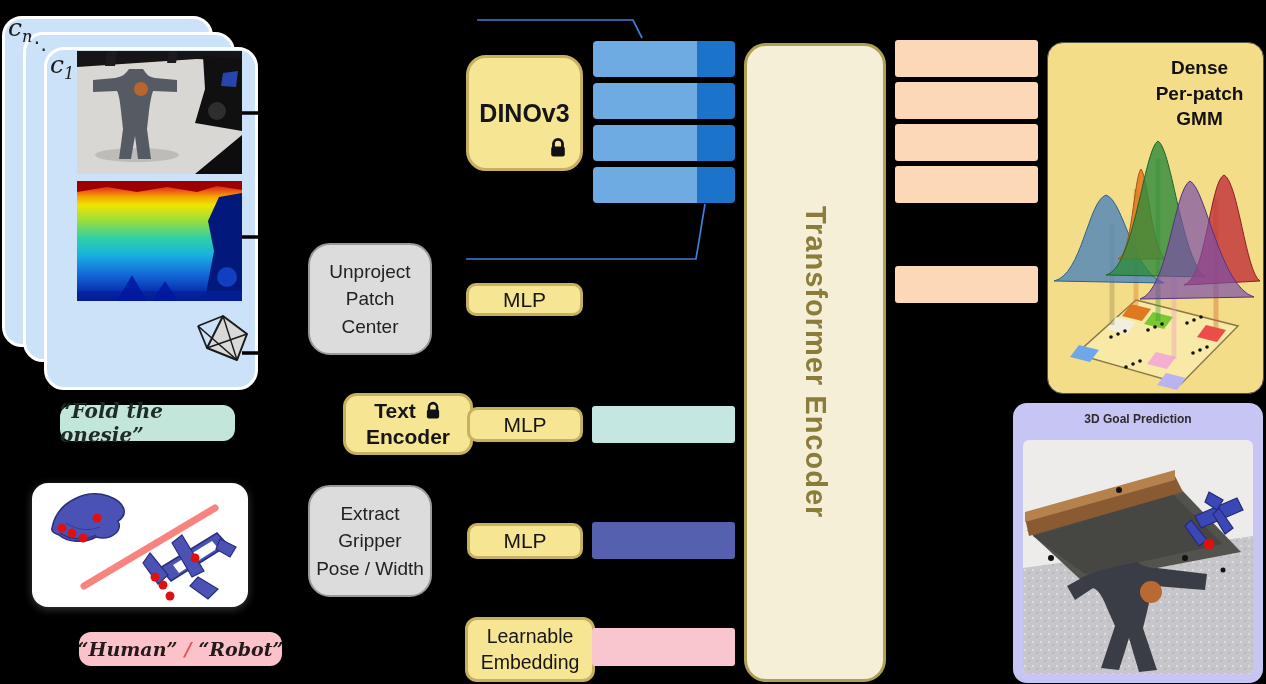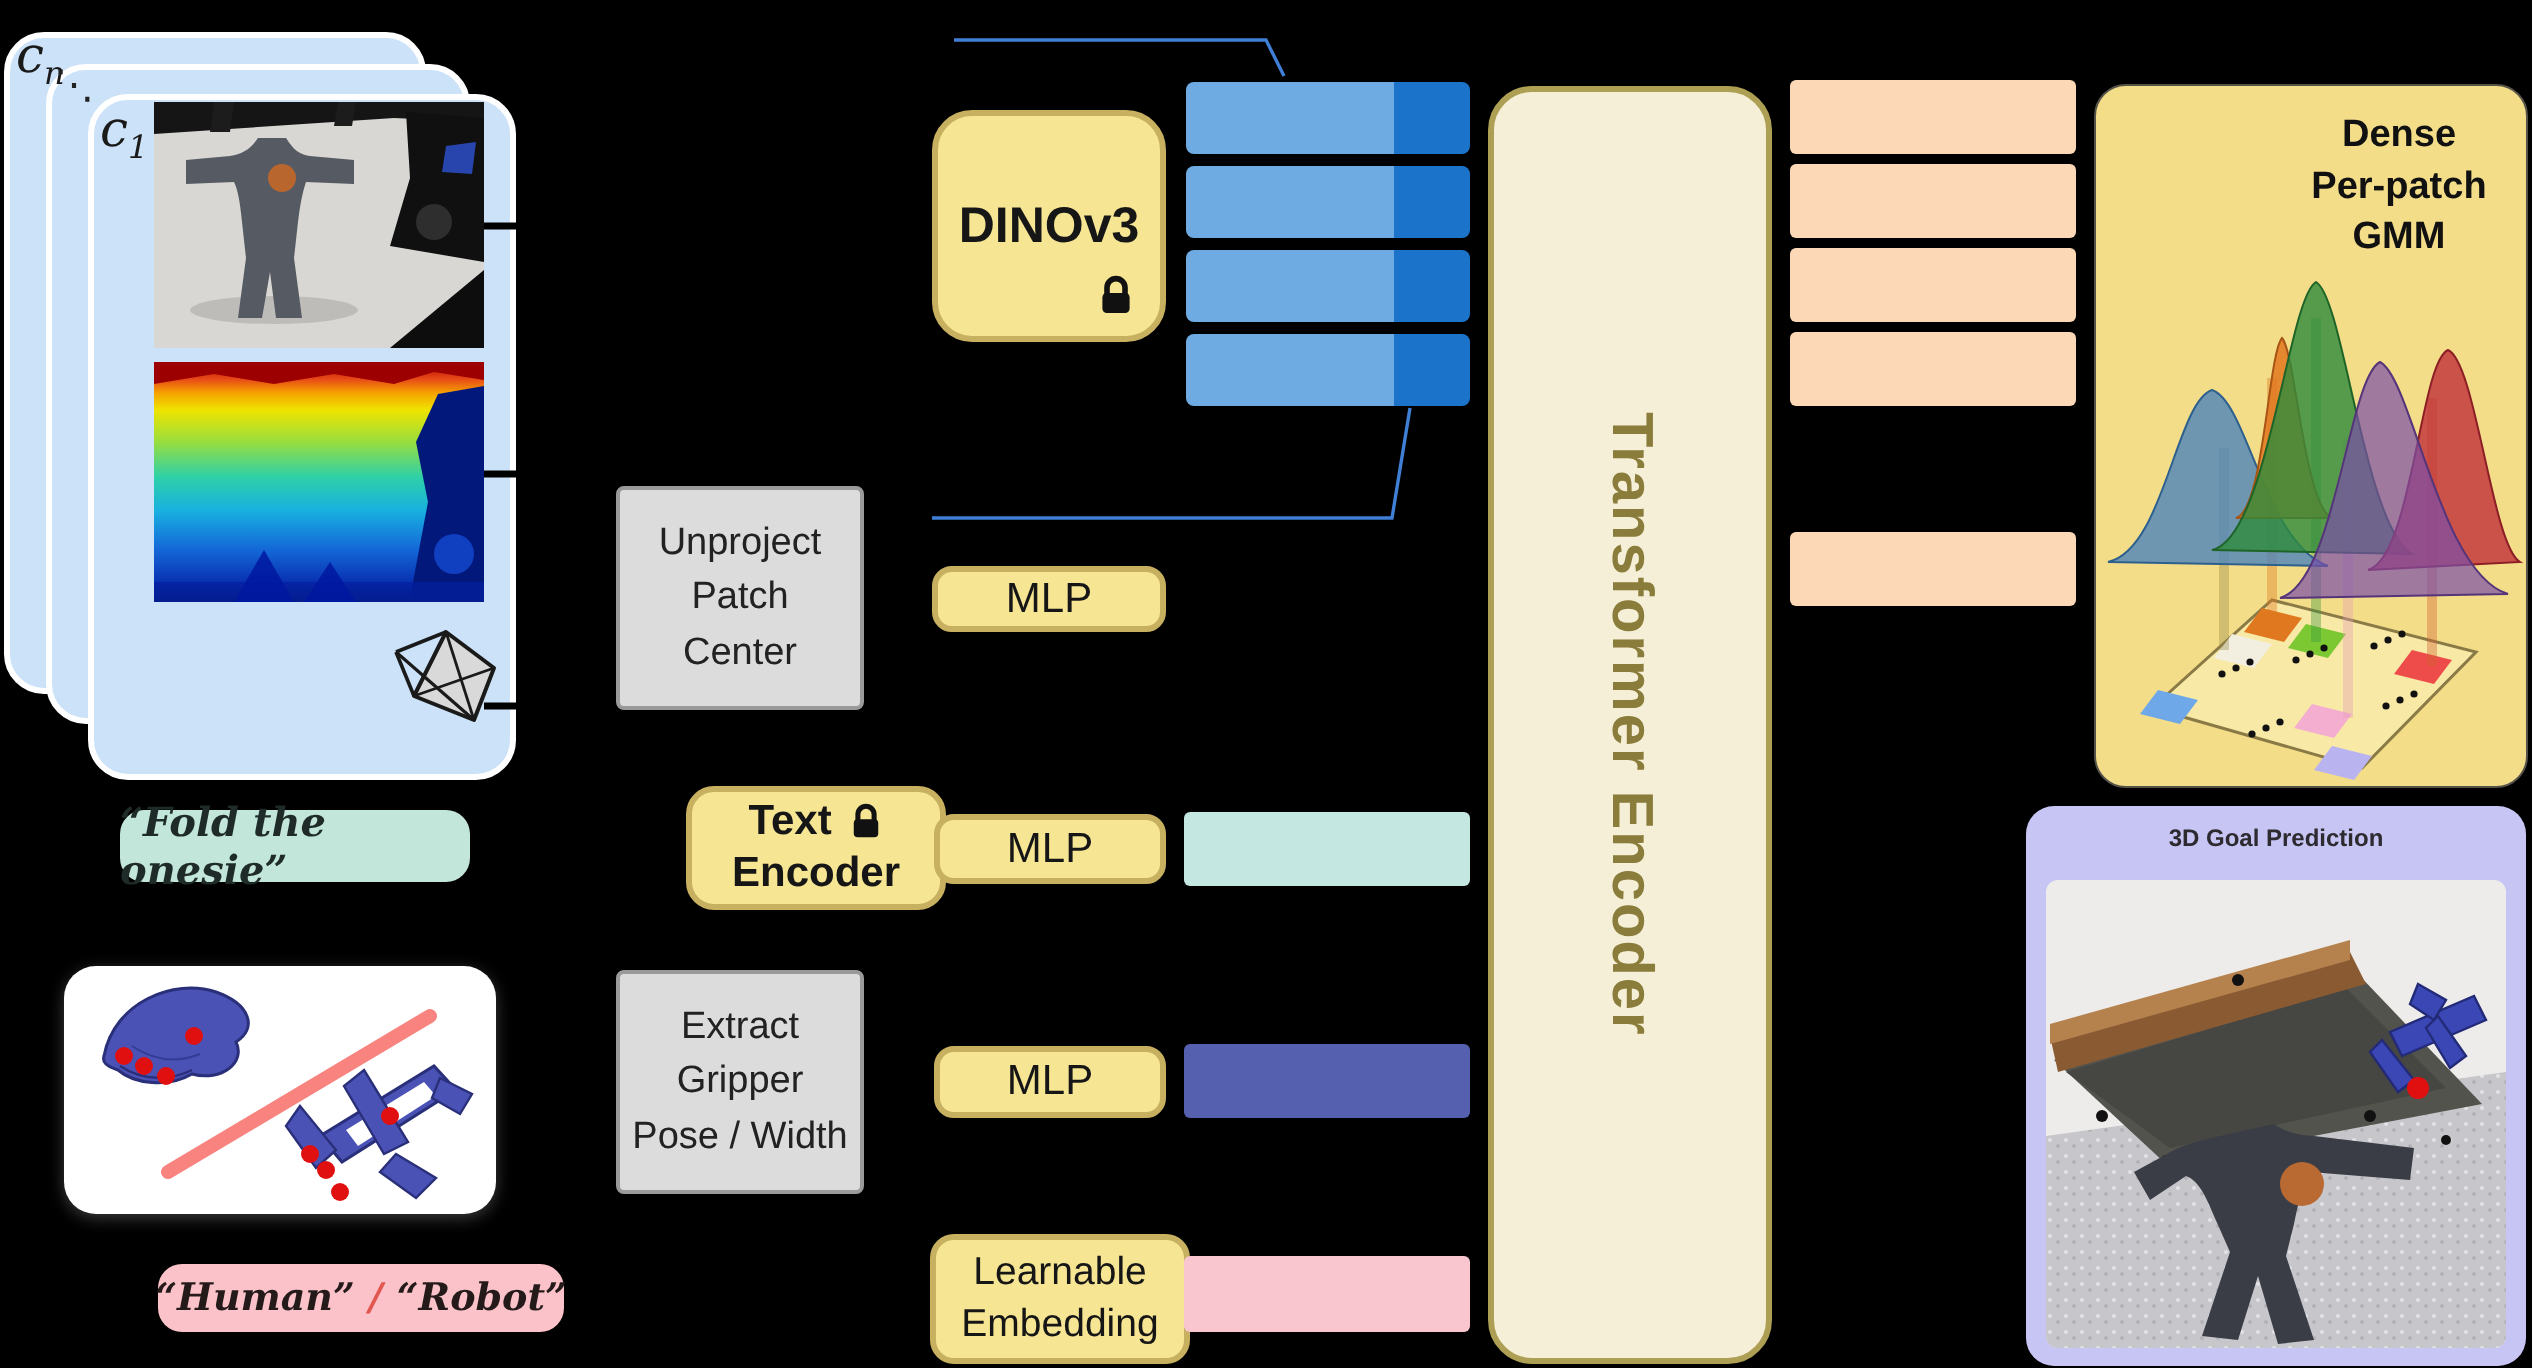--- a/index.html
+++ b/index.html
@@ -18,21 +18,21 @@
   .pill{position:absolute;display:flex;align-items:center;justify-content:center;
         font-family:"DejaVu Serif",serif;font-style:italic;font-weight:bold;border-radius:12px;}
   .pill-instruction{background:var(--pill-teal);color:var(--pill-text-dark);font-size:20px;}
   .pill-embodiment{background:var(--pill-pink);color:#241a1a;font-size:19px;gap:7px;margin-left:36px;}
   .pill-embodiment .slash{color:var(--slash-red);}
 
   
   .sample-card{position:absolute;background:#fff;border-radius:16px;box-shadow:0 2px 8px rgba(130,130,130,.45);overflow:hidden;}
 
   
-  .graybox{position:absolute;background:var(--gray-fill);border:2.5px solid var(--gray-border);border-radius:4px;
+  .graybox{position:absolute;background:var(--gray-fill);border:2.5px solid var(--gray-border);border-radius:22px;
            display:flex;align-items:center;justify-content:center;text-align:center;
            font-size:19px;line-height:1.45;color:#222;box-sizing:border-box;padding:4px 6px;}
   .ybox{position:absolute;background:var(--yellow-fill);border:3px solid var(--yellow-border);
         display:flex;align-items:center;justify-content:center;text-align:center;color:#161616;box-sizing:border-box;}
   .mlp{border-radius:10px;font-size:21px;}
   .dino{border-radius:20px;font-size:25px;font-weight:bold;}
   .textenc{border-radius:14px;flex-direction:column;font-size:21px;font-weight:bold;line-height:1.25;margin-left:36px;}
   .textenc .row{display:flex;align-items:center;gap:8px;}
   .learnable{border-radius:12px;font-size:19.5px;line-height:1.3;}
 

